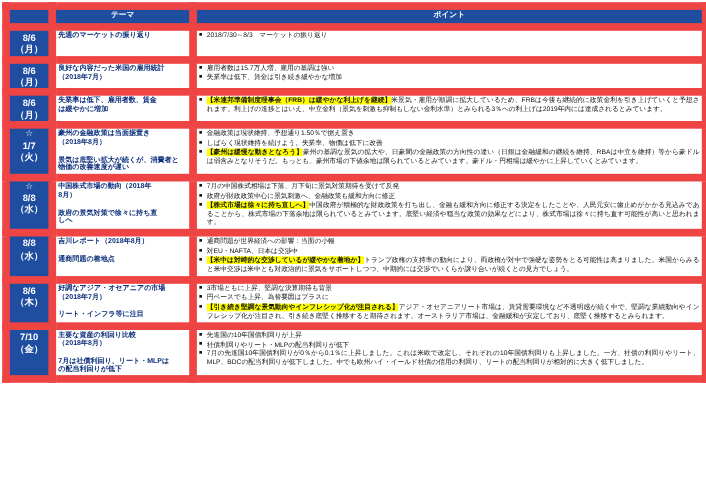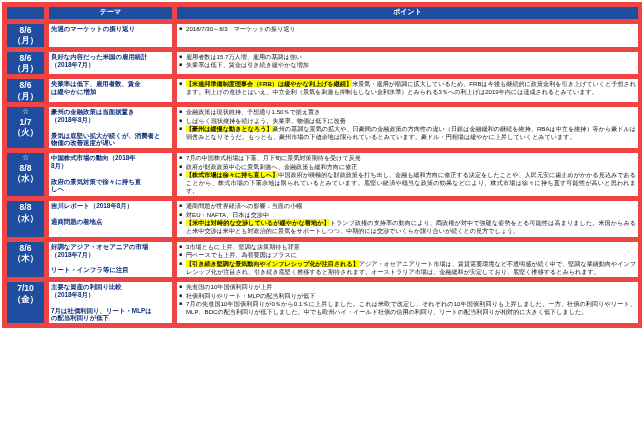--- a/index.html
+++ b/index.html
@@ -11,21 +11,21 @@
     color:#111;
     overflow:hidden;
   }
   table.sched{
     border-collapse:collapse;
     width:638px;
     margin:2px;
     table-layout:fixed;
   }
   table.sched th,table.sched td{
-    border:5px solid #ef4444;
+    border:7px solid #ef4444;
     vertical-align:top;
     padding:1px 2px;
     line-height:1.22;
   }
   thead th{
     background:#1f4ea1;
     color:#ffffff;
     text-align:center;
     font-weight:bold;
     font-size:7px;

